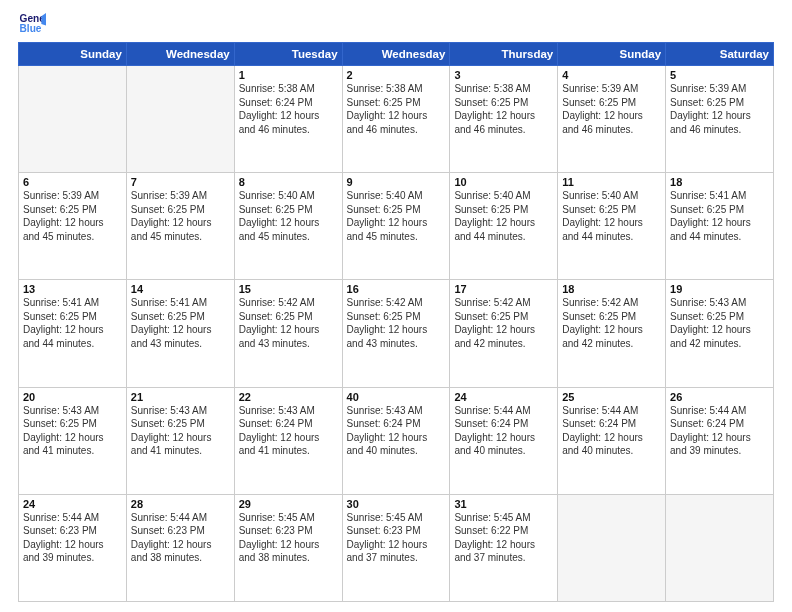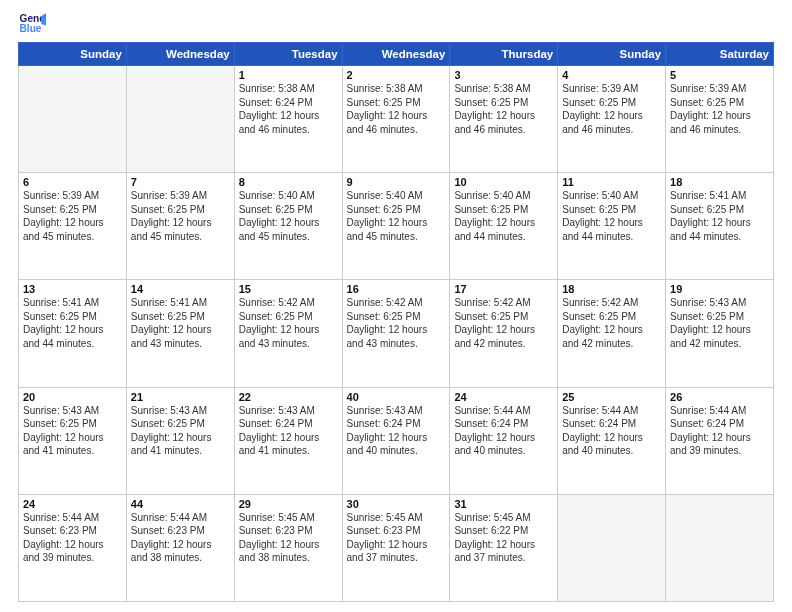--- a/index.html
+++ b/index.html
@@ -289,21 +289,21 @@
           </td>
         </tr>
         <tr>
           <td>
             <div class="day-num">24</div>
             <div class="day-detail" style="white-space: pre-line;">Sunrise: 5:44 AM
 Sunset: 6:23 PM
 Daylight: 12 hours and 39 minutes.</div>
           </td>
           <td>
-            <div class="day-num">44</div>
+            <div class="day-num">28</div>
             <div class="day-detail" style="white-space: pre-line;">Sunrise: 5:44 AM
 Sunset: 6:23 PM
 Daylight: 12 hours and 38 minutes.</div>
           </td>
           <td>
             <div class="day-num">29</div>
             <div class="day-detail" style="white-space: pre-line;">Sunrise: 5:45 AM
 Sunset: 6:23 PM
 Daylight: 12 hours and 38 minutes.</div>
           </td>

